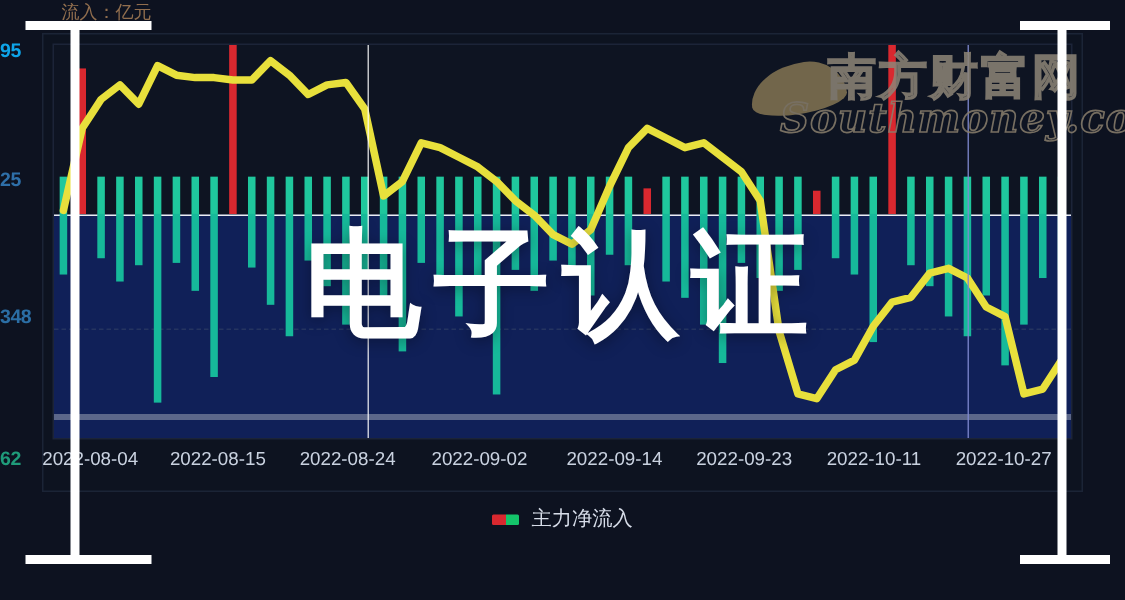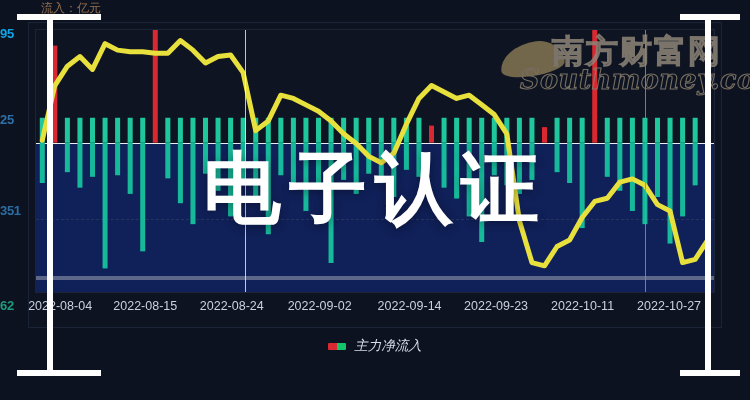--- a/index.html
+++ b/index.html
@@ -59,33 +59,33 @@
   .xaxis{
     position:absolute;left:0;right:0;bottom:6px;height:22px;
   }
   .xtick{
     position:absolute;top:0;font-size:12.5px;color:#c9d2e0;transform:translateX(-50%);white-space:nowrap;
   }
 
   
   .legend{
     position:absolute;left:0;right:0;top:332px;height:28px;
-    display:flex;align-items:center;justify-content:center;gap:120px;font-style:italic;
+    display:flex;align-items:center;justify-content:center;gap:120px;
   }
   .legend-item{display:flex;align-items:center;gap:8px;}
   .sw{width:18px;height:7px;border-radius:1px;}
   .sw.dual{background:linear-gradient(to right,#d9282f 0 50%,#14c46a 50% 100%);}
   .sw.yellow{background:#e8e03c;}
   .legend-label{font-size:13.5px;color:#d6dce8;white-space:nowrap;}
 
   
   .center-title{
     position:absolute;left:0;right:0;top:150px;
     text-align:center;
-    font-family:Liberation Serif, serif;
+    font-family:Liberation Sans, sans-serif;
     font-size:78px;font-weight:bold;color:#ffffff;
     letter-spacing:8px;line-height:1;
     text-shadow:0 2px 10px rgba(0,0,0,.35);
     pointer-events:none;
   }
 
   
   .watermark{
     position:absolute;right:14px;top:28px;width:236px;height:78px;pointer-events:none;
     opacity:.85;
@@ -113,21 +113,21 @@
 </style>
 </head>
 <body>
 
 <div id="root">
 
   <div class="unit-label">流入：亿元</div>
 
   <div class="ylabel" style="top:26px;color:#0ea5e9;">95</div>
   <div class="ylabel" style="top:112px;color:#2e6fa8;">25</div>
-  <div class="ylabel" style="top:203px;color:#2b6ea5;">351</div>
+  <div class="ylabel" style="top:203px;color:#2b6ea5;">348</div>
   <div class="ylabel" style="top:298px;color:#1f9b7a;">62</div>
 
   <div class="chart-outer">
     <div class="plot">
       <div class="navy"></div>
       <div class="gridline-dash" style="top:72%;"></div>
       <div class="zeroline"></div>
       <svg class="layer" id="bars-layer" preserveAspectRatio="none" viewBox="0 0 1000 1000">
           <rect x="5.56" y="430.00" width="7.41" height="154.07" fill="#16b99a"></rect>
           <rect x="5.56" y="335.00" width="7.41" height="95" fill="#1fc79d"></rect>

